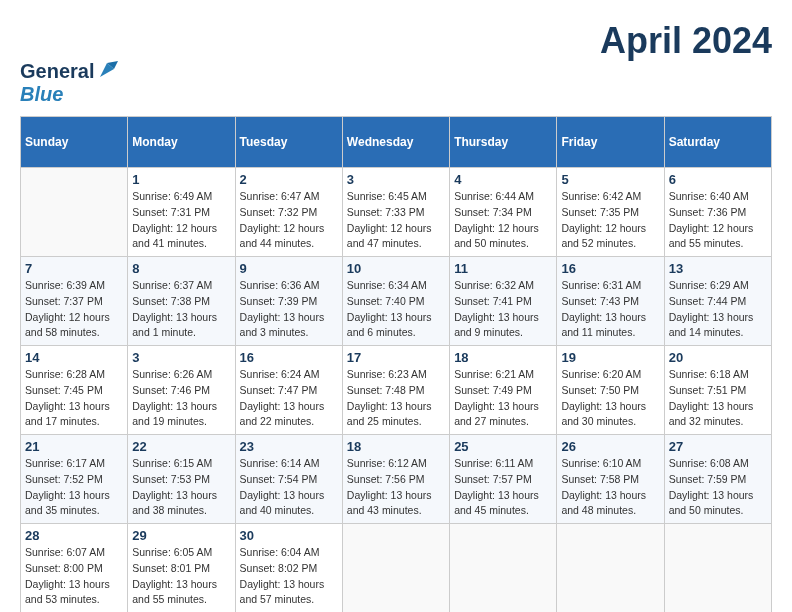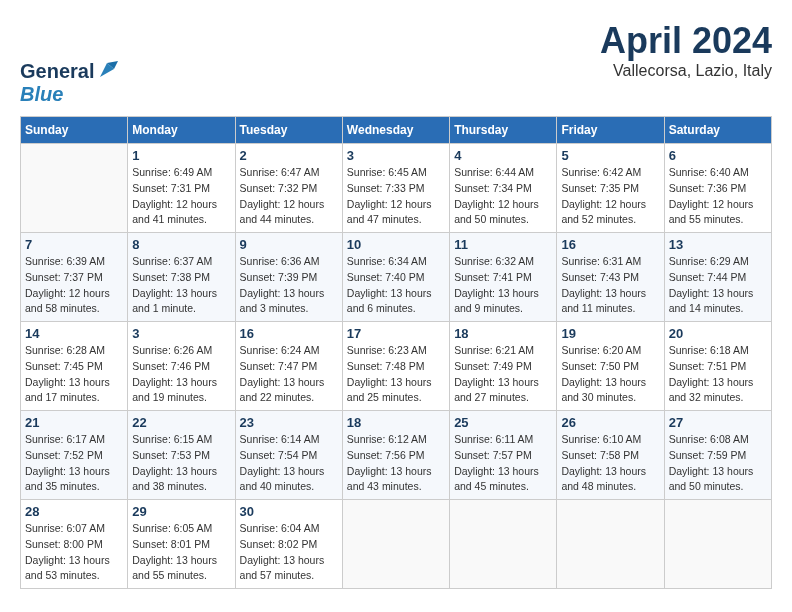--- a/index.html
+++ b/index.html
@@ -36,21 +36,21 @@
       color: #333;
     }
     .calendar {
       width: 100%;
       border-collapse: collapse;
       font-size: 11px;
     }
     .calendar th {
       background-color: #2a6db5;
       color: #fff;
-      padding: 6px 4px;
+      padding: 18px 4px;
       text-align: left;
       font-size: 12px;
       border: 1px solid #ccc;
     }
     .calendar td {
       border: 1px solid #ccc;
       vertical-align: top;
       padding: 4px;
       width: calc(100% / 7);
       min-height: 80px;
@@ -99,21 +99,20 @@
       <span class="logo-general">General</span>
       <svg width="22" height="22" viewBox="0 0 22 22" style="margin-left:2px;margin-top:-4px;">
         <polygon points="4,18 11,4 18,10 11,14" fill="#2980b9"></polygon>
         <polygon points="11,4 18,10 22,2" fill="#1a6ea8"></polygon>
       </svg>
     </div>
     <span class="logo-blue">Blue</span>
   </div>
   <div class="title-area">
     <div class="month-title">April 2024</div>
-    <div class="location-title">Vallecorsa, Lazio, Italy</div>
   </div>
 </div>
 
 <table class="calendar">
   <thead>
     <tr>
 
     <th>Sunday</th>
         <th>Monday</th>
         <th>Tuesday</th>

